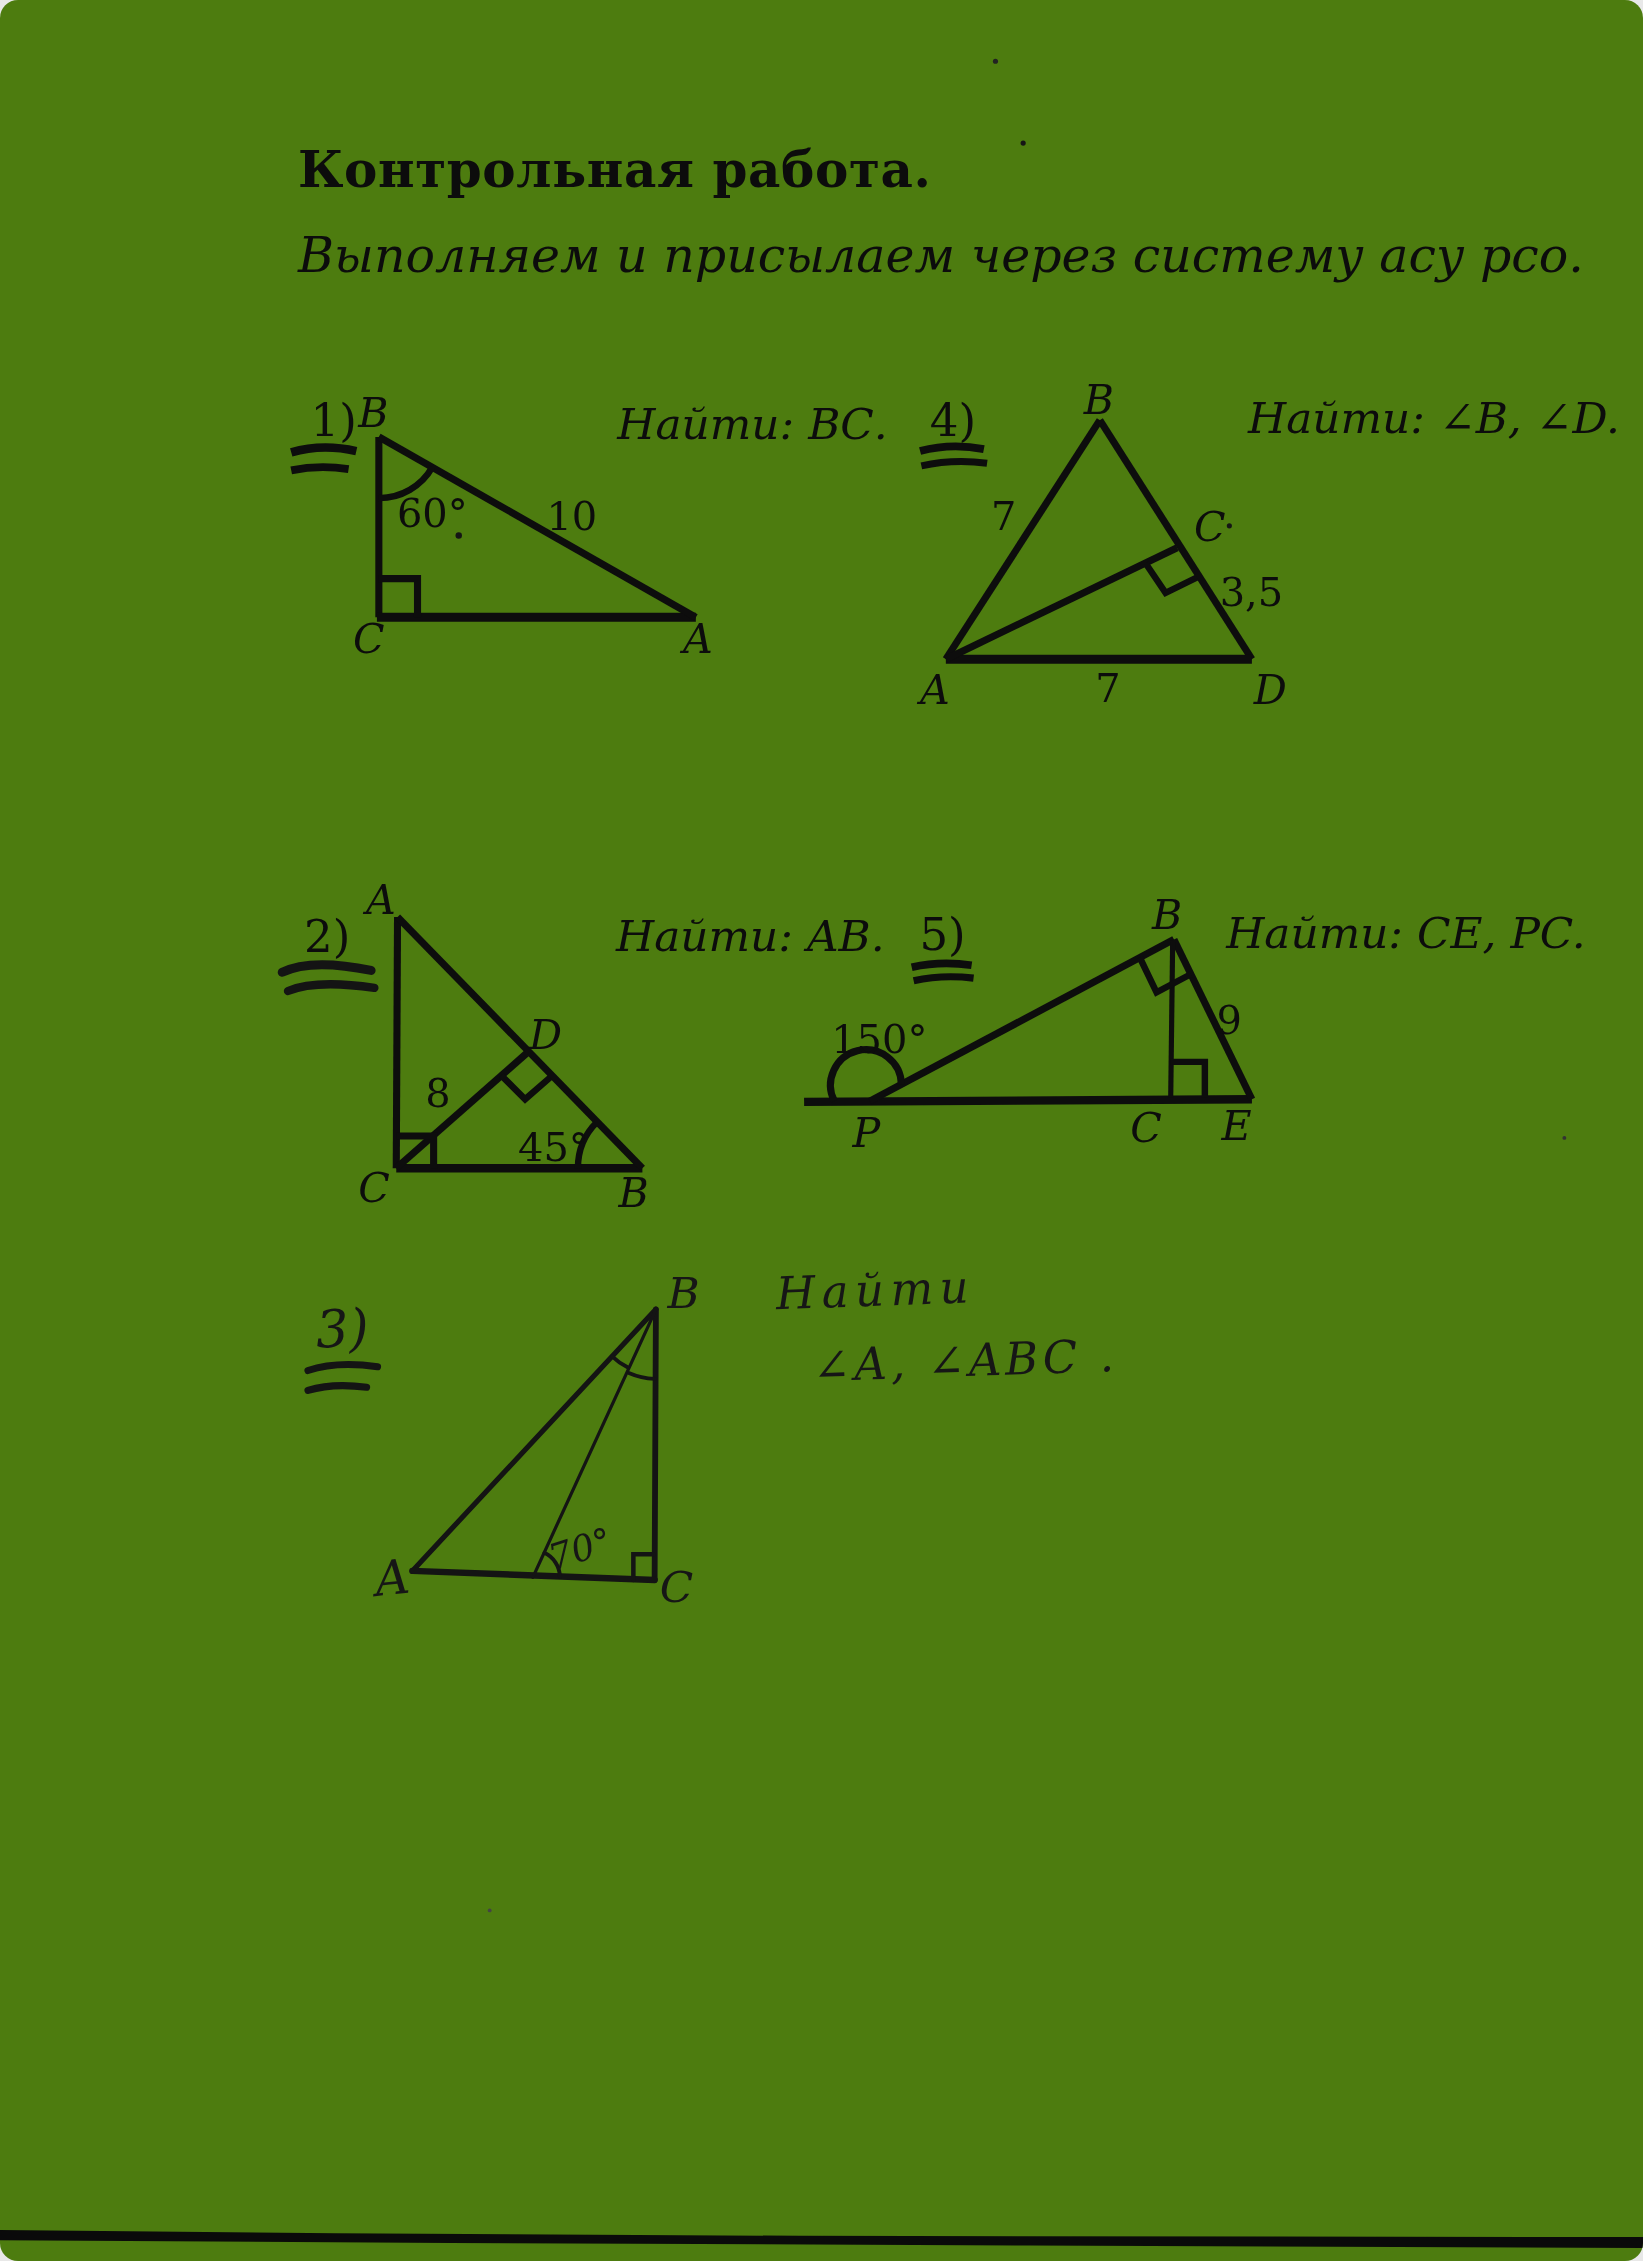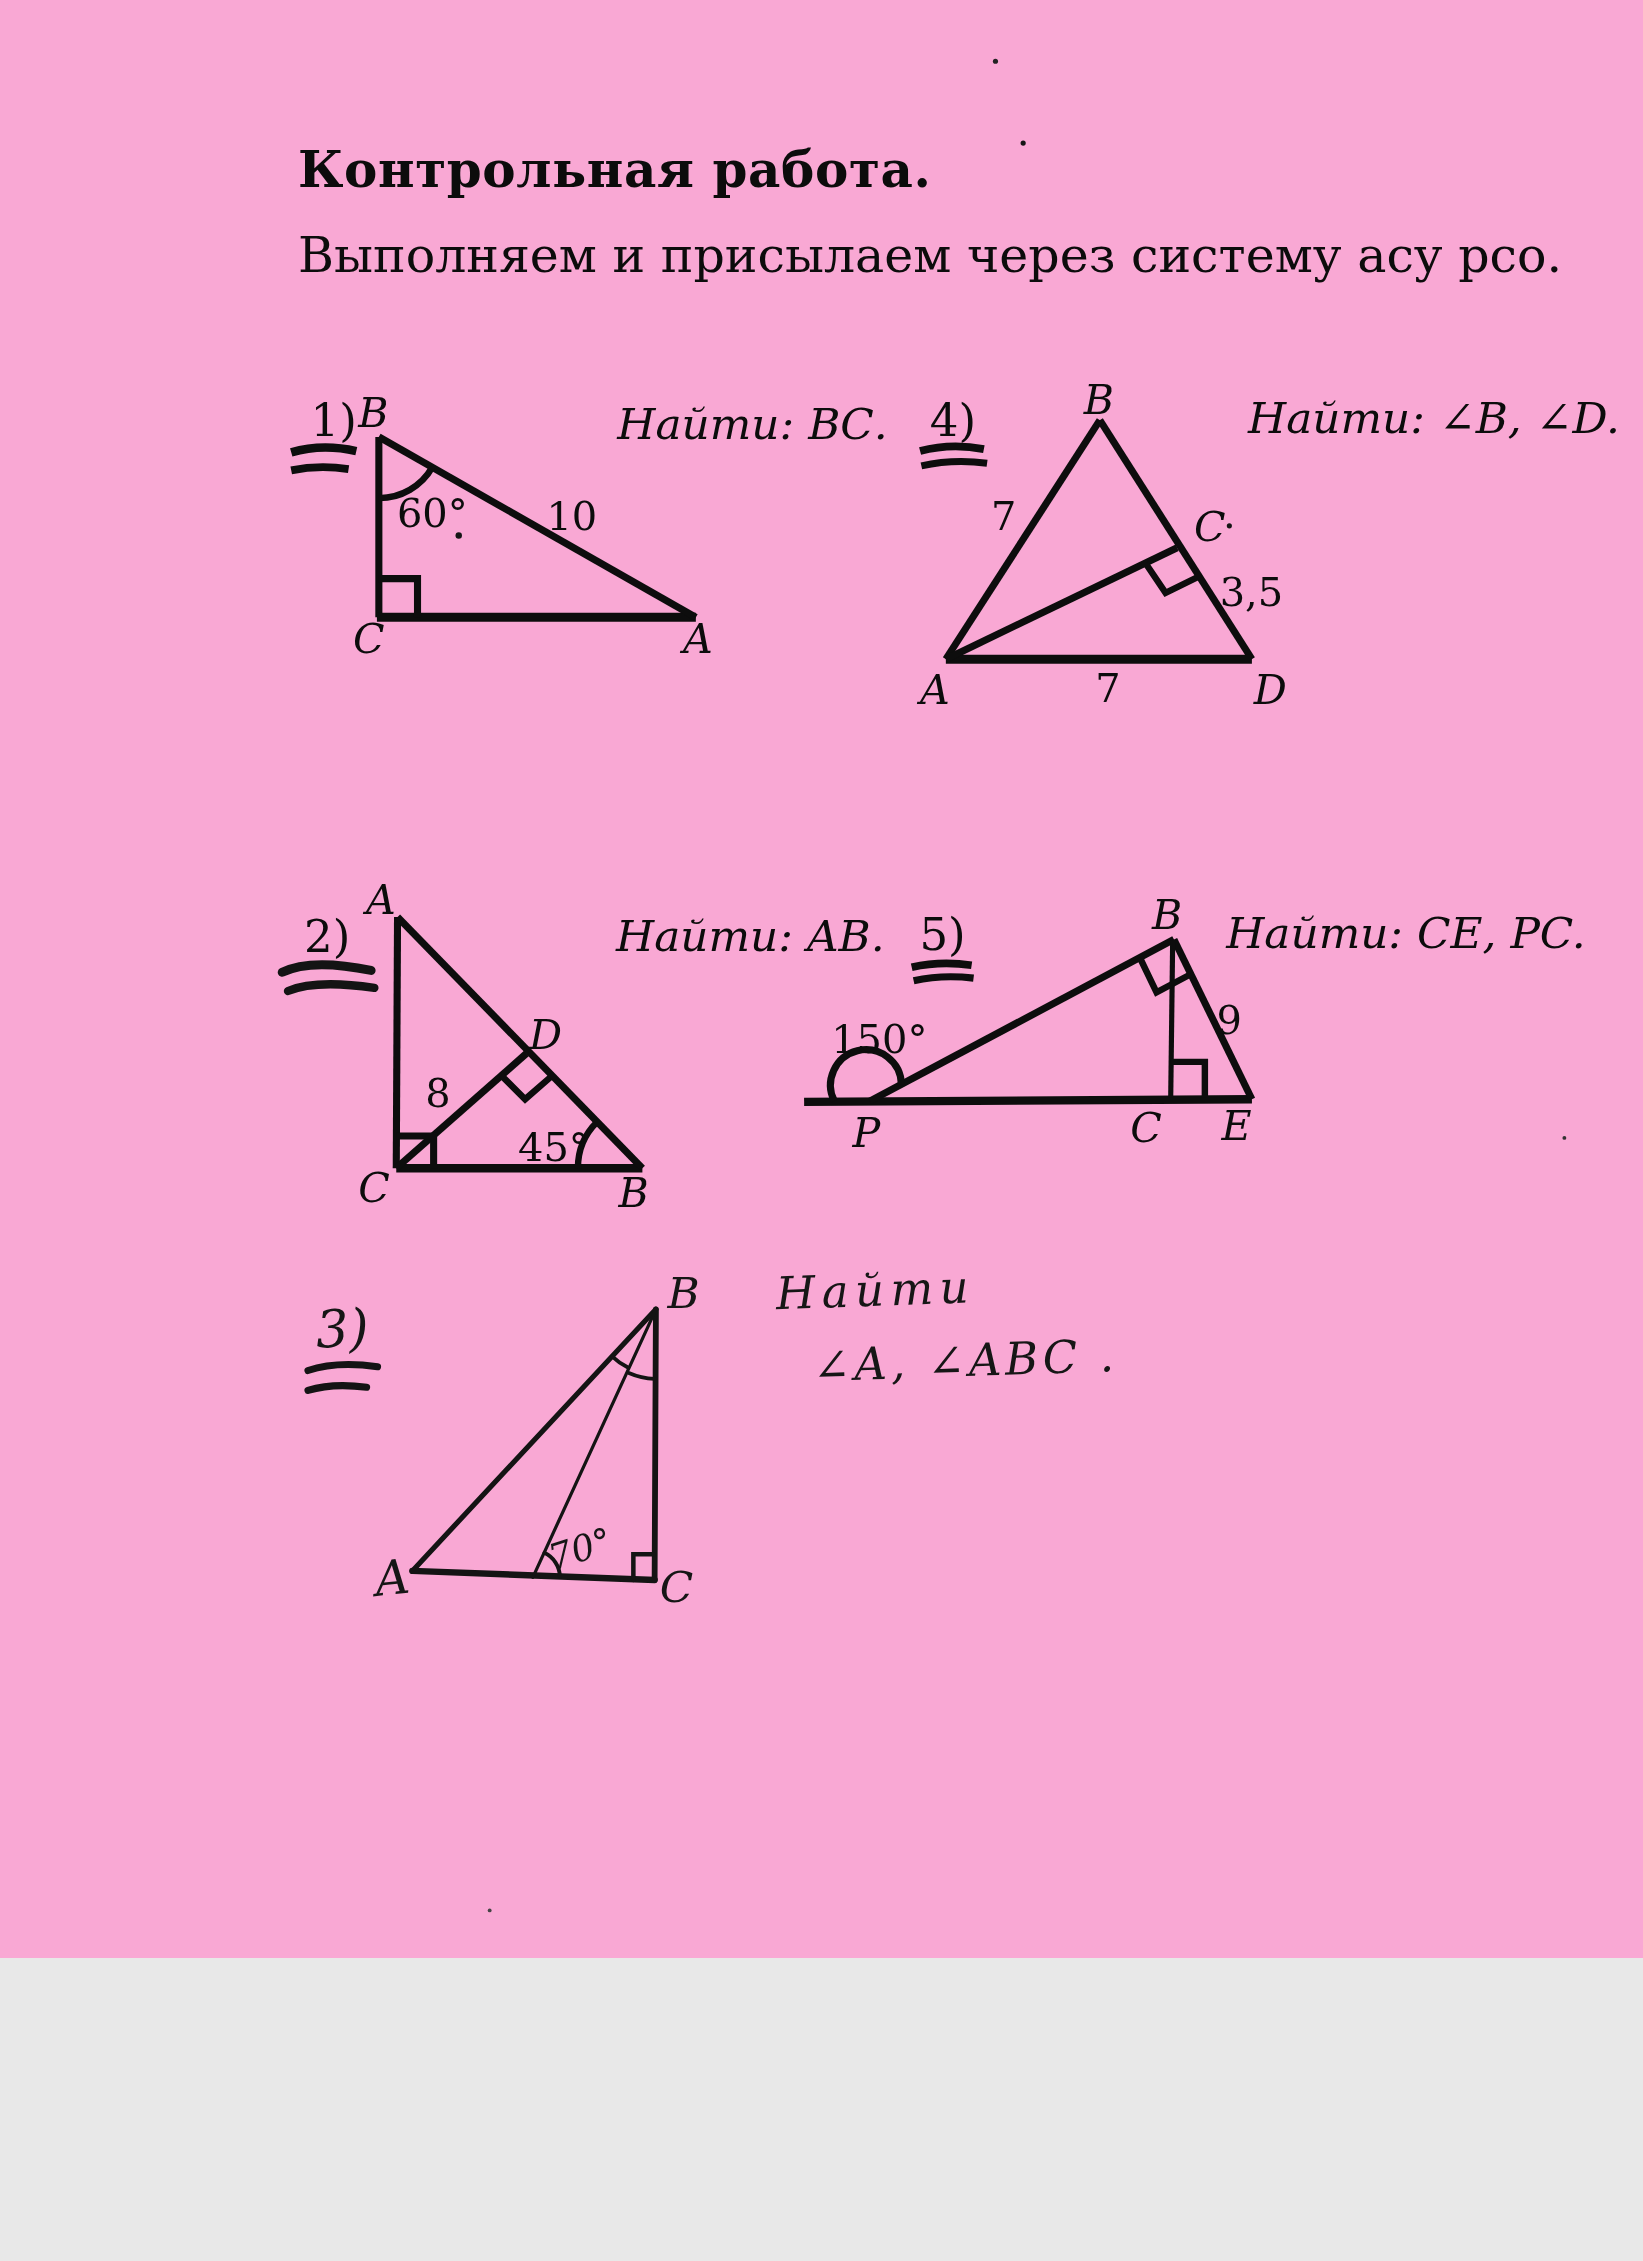--- a/index.html
+++ b/index.html
@@ -1,20 +1,20 @@
 <!DOCTYPE html>
 <html style="font-size:10.3px"><head>
 <meta charset="utf-8">
 <style>
   html,body{margin:0;padding:0;background:#e8e8e8;}
-  .page{position:relative;width:1643px;height:1958px;background:#f9a8d4;overflow:hidden;
-        font-family:"DejaVu Serif",serif;color:#0c0c0c;}
+  .page{position:relative;width:1643px;height:2261px;background:#4d7c0f;overflow:hidden;
+        font-family:"DejaVu Serif",serif;color:#0c0c0c;border-radius:18px;}
   .title{position:absolute;left:298px;top:140px;font-size:50px;font-weight:bold;
          letter-spacing:0.6px;white-space:nowrap;}
-  .subtitle{position:absolute;left:298px;top:227px;font-size:49px;white-space:nowrap;}
+  .subtitle{position:absolute;left:298px;top:227px;font-size:49px;white-space:nowrap;font-style:italic;}
   svg{position:absolute;left:0;top:0;}
   .ln{stroke:#0d0d0d;fill:none;}
   .hand{stroke:#141414;fill:none;stroke-linecap:round;}
   text{fill:#0c0c0c;}
   .ti{font-family:"DejaVu Serif",serif;font-style:italic;}
   .tu{font-family:"DejaVu Serif",serif;}
   .th{font-family:"DejaVu Serif",serif;font-style:italic;fill:#161616;}
 </style>
 </head>
 <body>

